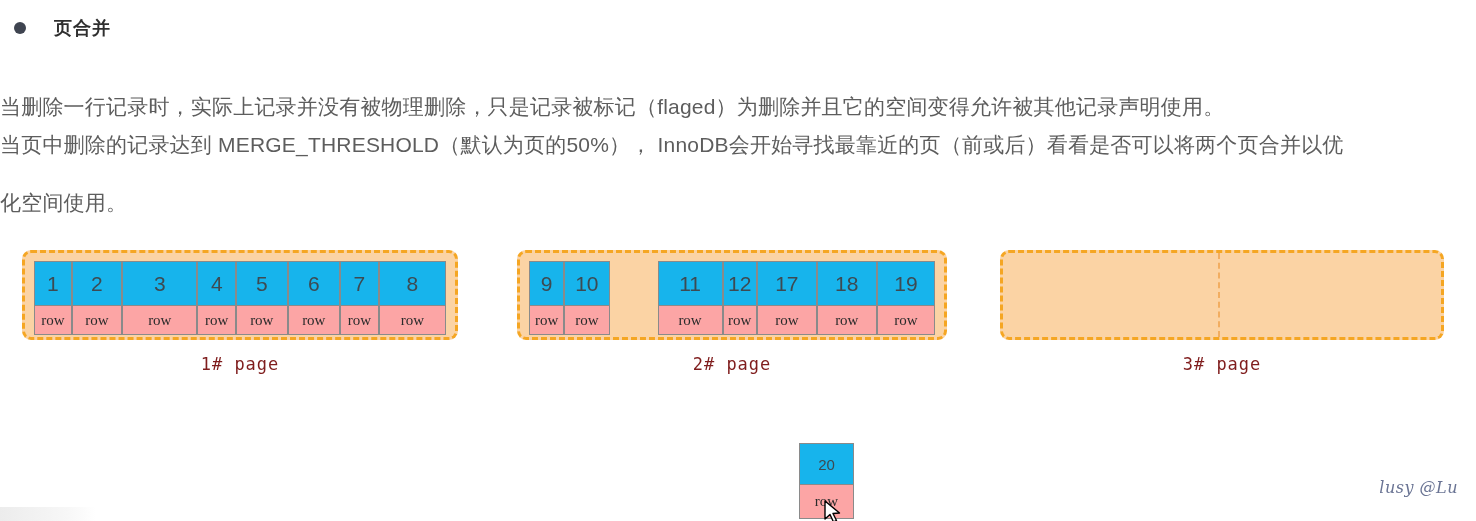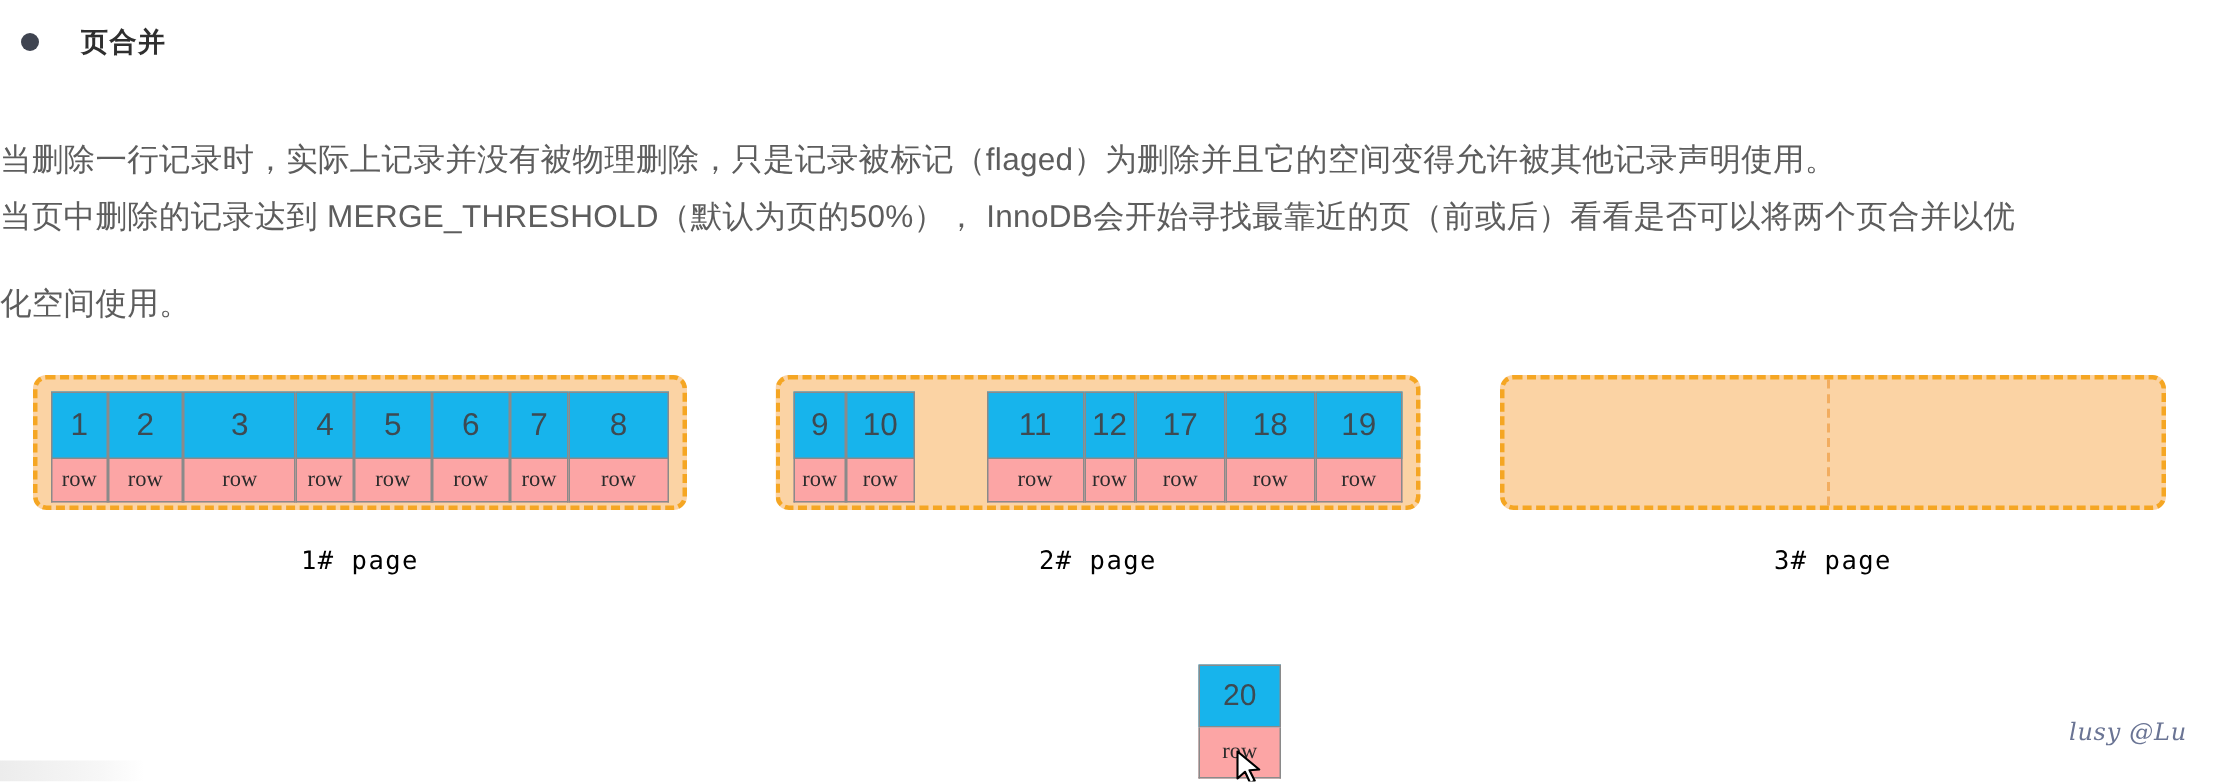--- a/index.html
+++ b/index.html
@@ -129,35 +129,35 @@
     top: 0;
     bottom: 0;
     left: 215px;
     width: 0;
     border-left: 2px dashed #f0a14a;
     opacity: .75;
   }
 
   .page-label {
     text-align: center;
-    margin-top: 24px;
+    margin-top: 14px;
     font-family: "DejaVu Sans Mono", "Liberation Mono", monospace;
     font-size: 17px;
-    color: #000000;
+    color: #7f1d1d;
     letter-spacing: 1px;
   }
 
   
   .node20 {
     position: absolute;
     left: 799px;
     top: 443px;
     width: 55px;
   }
-  .node20 .cell-id { height: 42px; font-size: 20px; }
+  .node20 .cell-id { height: 42px; font-size: 15px; }
   .node20 .cell-row { height: 34px; }
 
   
   .cursor {
     position: absolute;
     left: 824px;
     top: 500px;
     width: 18px;
     height: 24px;
   }

